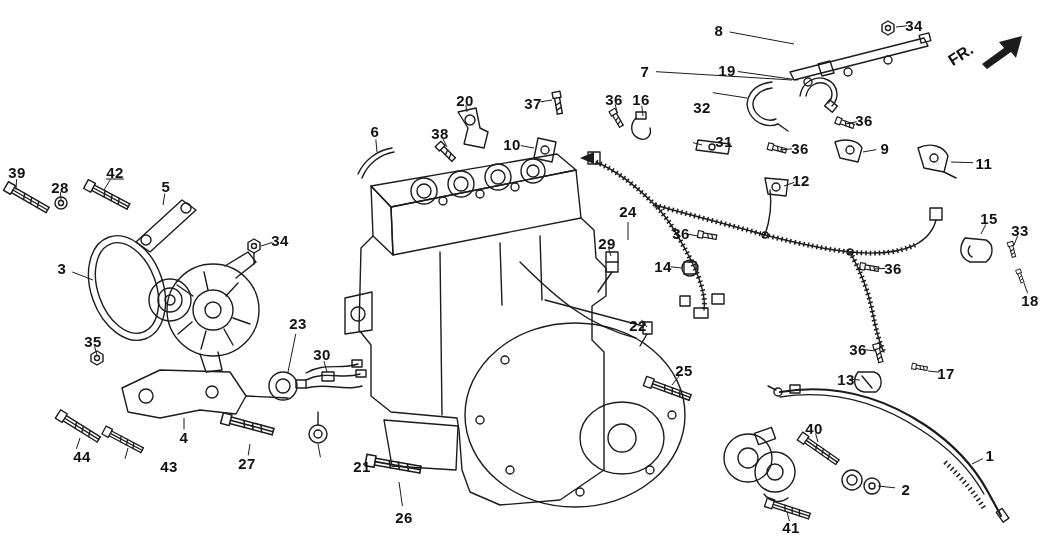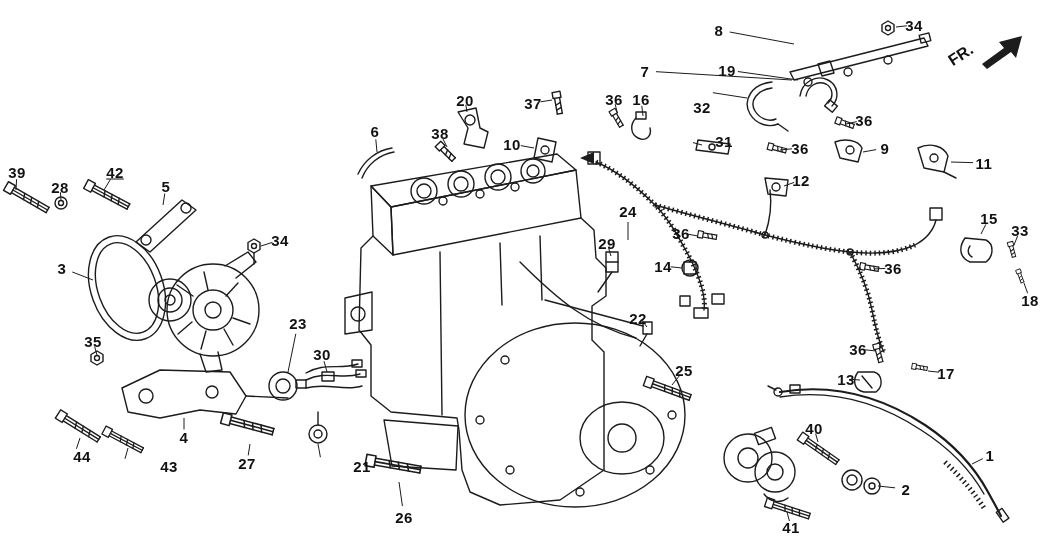--- a/index.html
+++ b/index.html
@@ -335,21 +335,21 @@
       <div class="callout" style="left: 696px; top: 141px; margin-left: 28px;">31</div>
       <div class="callout" style="left: 800px; top: 148px;">36</div>
       <div class="callout" style="left: 885px; top: 148px;">9</div>
       <div class="callout" style="left: 864px; top: 120px;">36</div>
       <div class="callout" style="left: 984px; top: 163px;">11</div>
       <div class="callout" style="left: 801px; top: 180px;">12</div>
       <div class="callout" style="left: 628px; top: 211px;">24</div>
       <div class="callout" style="left: 607px; top: 243px;">29</div>
       <div class="callout" style="left: 681px; top: 233px;">36</div>
       <div class="callout" style="left: 663px; top: 266px;">14</div>
-      <div class="callout" style="left: 638px; top: 318px;">22</div>
+      <div class="callout" style="left: 638px; top: 325px;">22</div>
       <div class="callout" style="left: 684px; top: 370px;">25</div>
       <div class="callout" style="left: 893px; top: 268px;">36</div>
       <div class="callout" style="left: 989px; top: 218px;">15</div>
       <div class="callout" style="left: 1020px; top: 230px;">33</div>
       <div class="callout" style="left: 1030px; top: 300px;">18</div>
       <div class="callout" style="left: 858px; top: 349px;">36</div>
       <div class="callout" style="left: 846px; top: 379px;">13</div>
       <div class="callout" style="left: 946px; top: 373px;">17</div>
       <div class="callout" style="left: 814px; top: 428px;">40</div>
       <div class="callout" style="left: 906px; top: 489px;">2</div>

